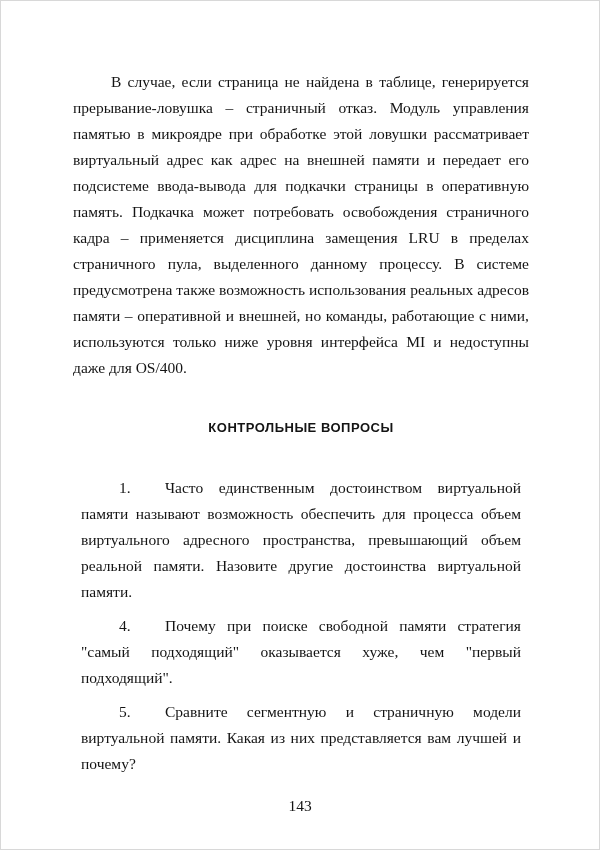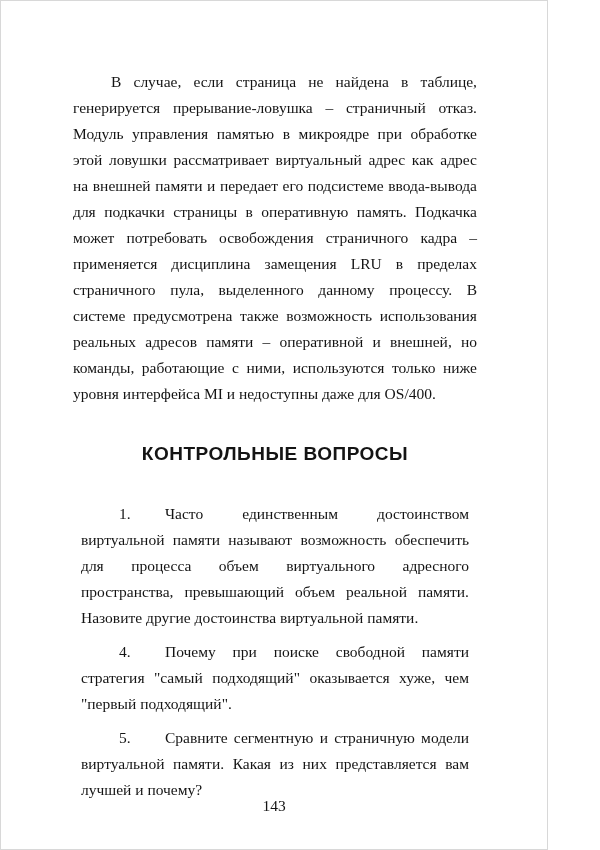--- a/index.html
+++ b/index.html
@@ -2,42 +2,42 @@
 <html><head>
 <meta charset="utf-8">
 <style>
   html, body {
     margin: 0;
     padding: 0;
     background: #ffffff;
   }
   .page {
     position: relative;
-    width: 548px;
+    width: 600px;
     height: 850px;
     box-sizing: border-box;
     background: #ffffff;
     border: 1px solid #d8d8d8;
     padding: 68px 70px 40px 72px;
     font-family: "Liberation Serif", serif;
     font-size: 15.5px;
     line-height: 26px;
     color: #141414;
     overflow: hidden;
   }
   .para {
     margin: 0;
     text-align: justify;
     text-indent: 38px;
   }
   .heading {
     margin: 34px 0 34px 0;
     text-align: center;
     font-family: "Liberation Sans", sans-serif;
-    font-size: 19px;
+    font-size: 13px;
     font-weight: bold;
     letter-spacing: 0.5px;
     color: #141414;
   }
   .question {
     margin: 8px;
     text-align: justify;
     text-indent: 38px;
   }
   .qnum {

